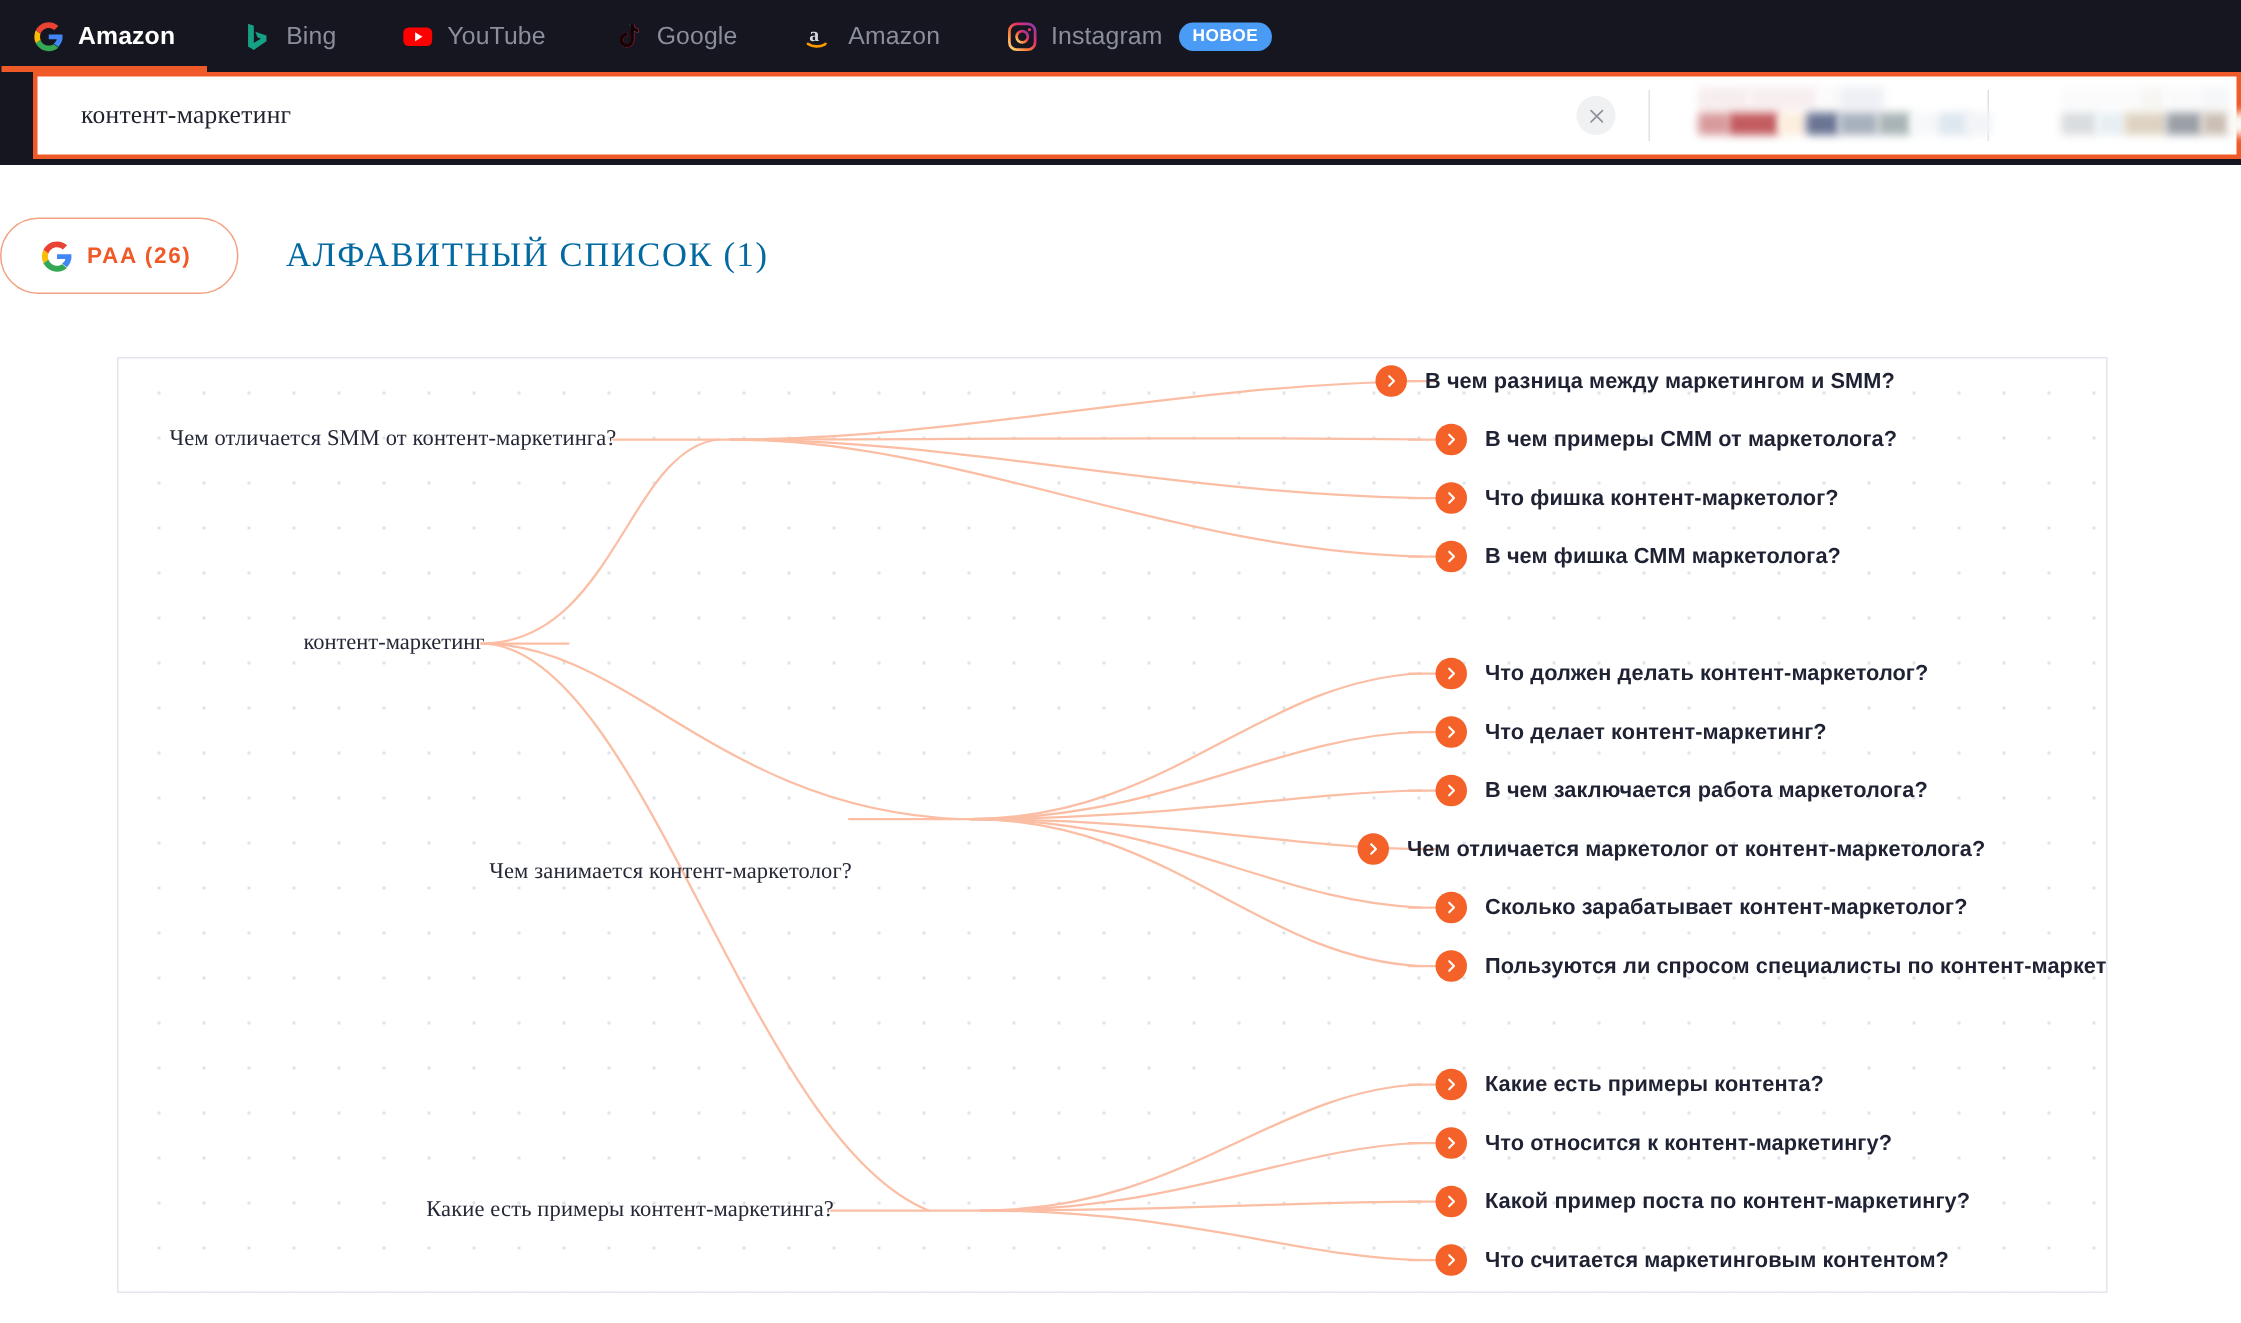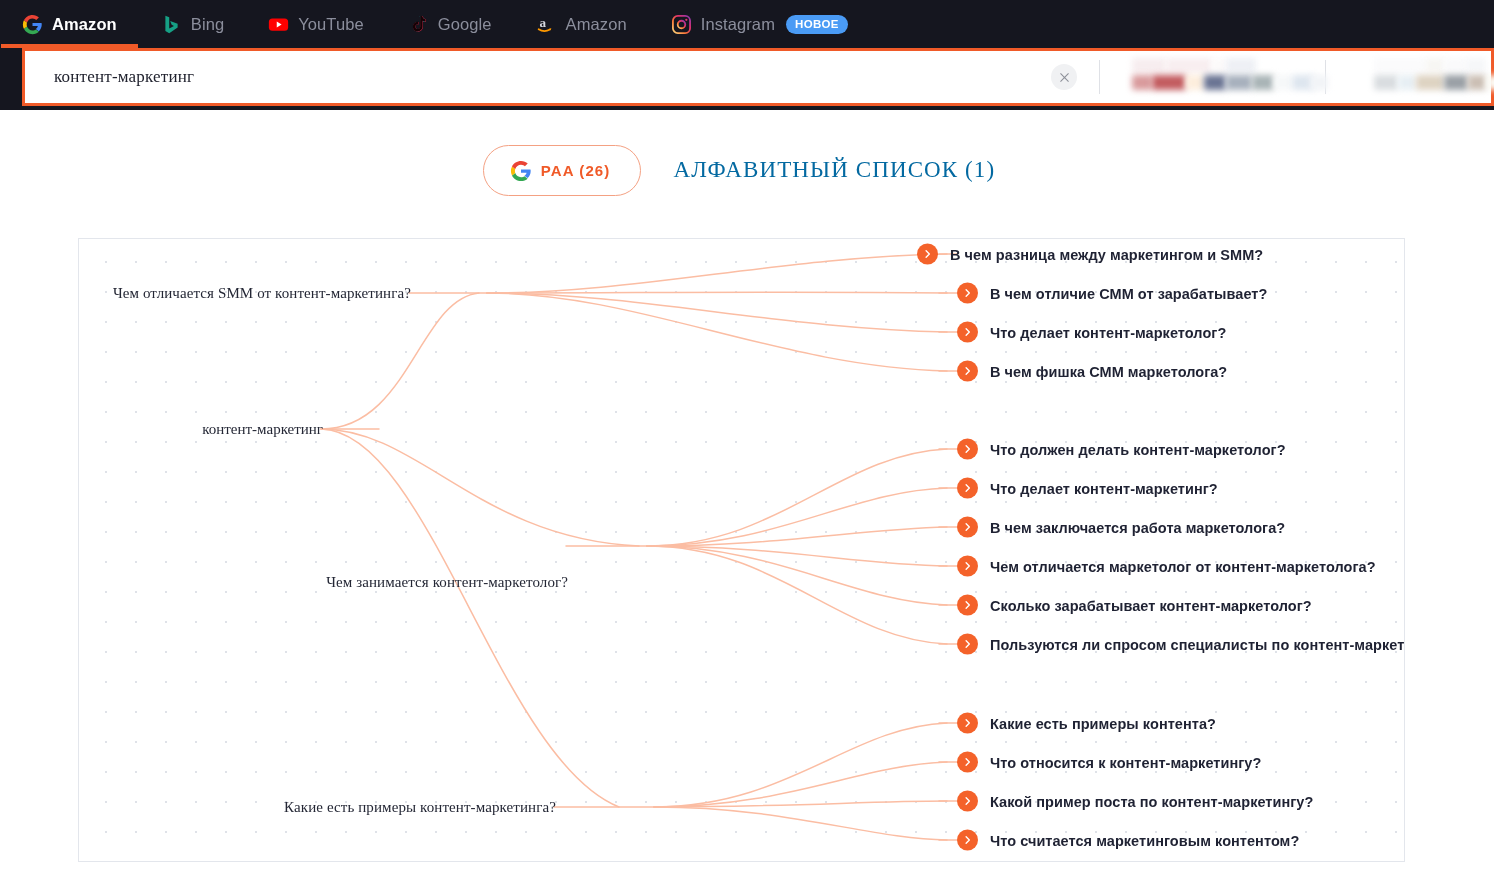--- a/index.html
+++ b/index.html
@@ -91,21 +91,21 @@
     filter: blur(3px);
     flex: none;
   }
   .blur-stack { position: relative; height: 34px; width: 100%; }
   .blur-row { position: absolute; display: flex; gap: 0; }
 
   
   .modetabs {
     position: absolute; left: 0; top: 110px;
     width: 1494px; height: 120px;
-    display: flex; align-items: center; justify-content: center;
+    display: flex; align-items: center; 
     gap: 16px;
     background: #ffffff;
   }
   .pill {
     display: flex; align-items: center; gap: 10px;
     border: 1.6px solid #f4a183;
     border-radius: 34px;
     padding: 14px 30px 14px 26px;
     cursor: pointer;
   }
@@ -406,29 +406,29 @@
         </svg>
     </span>
     <span class="leaf-text">В чем разница между маркетингом и SMM?</span>
   </div>
   <div class="node node-leaf" style="left:878px; top:54px;">
     <span class="leaf-badge">
       <svg viewBox="0 0 24 24" width="11" height="11">
           <path d="M9 5l7 7-7 7" stroke="#ffffff" stroke-width="3" fill="none" stroke-linecap="round" stroke-linejoin="round"></path>
         </svg>
     </span>
-    <span class="leaf-text">В чем отличие СММ от зарабатывает?</span>
+    <span class="leaf-text">В чем примеры СММ от маркетолога?</span>
   </div>
   <div class="node node-leaf" style="left:878px; top:93px;">
     <span class="leaf-badge">
       <svg viewBox="0 0 24 24" width="11" height="11">
           <path d="M9 5l7 7-7 7" stroke="#ffffff" stroke-width="3" fill="none" stroke-linecap="round" stroke-linejoin="round"></path>
         </svg>
     </span>
-    <span class="leaf-text">Что делает контент-маркетолог?</span>
+    <span class="leaf-text">Что фишка контент-маркетолог?</span>
   </div>
   <div class="node node-leaf" style="left:878px; top:132px;">
     <span class="leaf-badge">
       <svg viewBox="0 0 24 24" width="11" height="11">
           <path d="M9 5l7 7-7 7" stroke="#ffffff" stroke-width="3" fill="none" stroke-linecap="round" stroke-linejoin="round"></path>
         </svg>
     </span>
     <span class="leaf-text">В чем фишка СММ маркетолога?</span>
   </div>
 
@@ -449,21 +449,21 @@
     <span class="leaf-text">Что делает контент-маркетинг?</span>
   </div>
   <div class="node node-leaf" style="left:878px; top:288px;">
     <span class="leaf-badge">
       <svg viewBox="0 0 24 24" width="11" height="11">
           <path d="M9 5l7 7-7 7" stroke="#ffffff" stroke-width="3" fill="none" stroke-linecap="round" stroke-linejoin="round"></path>
         </svg>
     </span>
     <span class="leaf-text">В чем заключается работа маркетолога?</span>
   </div>
-  <div class="node node-leaf" style="left:878px; top:327px;text-align:right;">
+  <div class="node node-leaf" style="left:826px; top:327px;text-align:right;">
     <span class="leaf-badge">
       <svg viewBox="0 0 24 24" width="11" height="11">
           <path d="M9 5l7 7-7 7" stroke="#ffffff" stroke-width="3" fill="none" stroke-linecap="round" stroke-linejoin="round"></path>
         </svg>
     </span>
     <span class="leaf-text">Чем отличается маркетолог от контент-маркетолога?</span>
   </div>
   <div class="node node-leaf" style="left:878px; top:366px;">
     <span class="leaf-badge">
       <svg viewBox="0 0 24 24" width="11" height="11">

